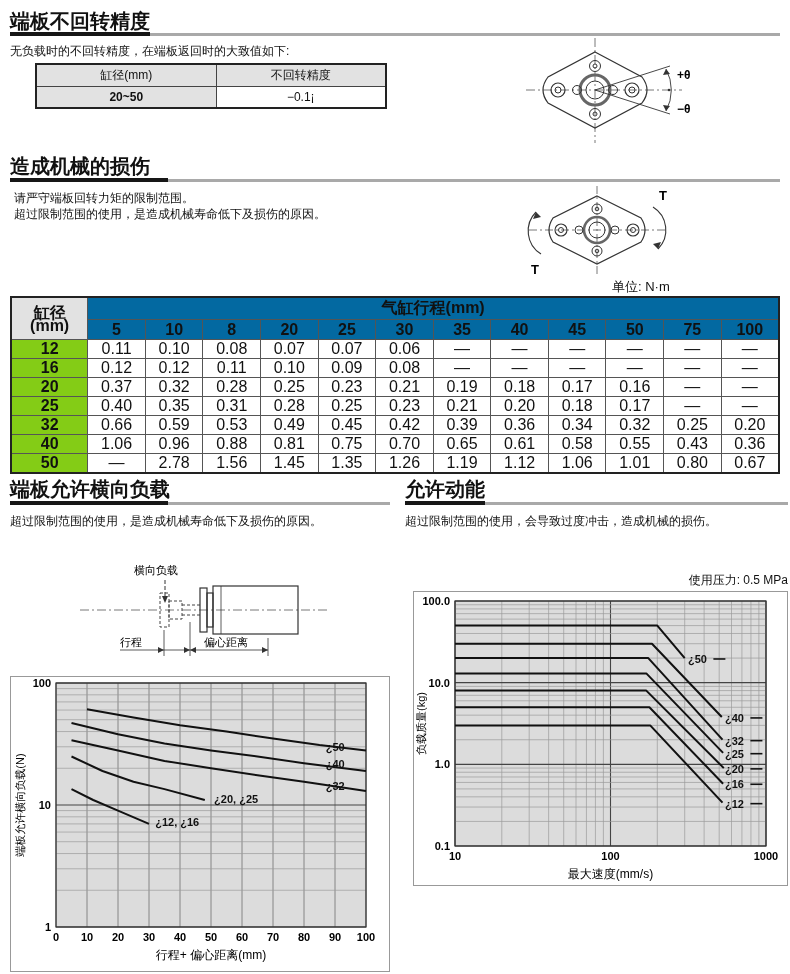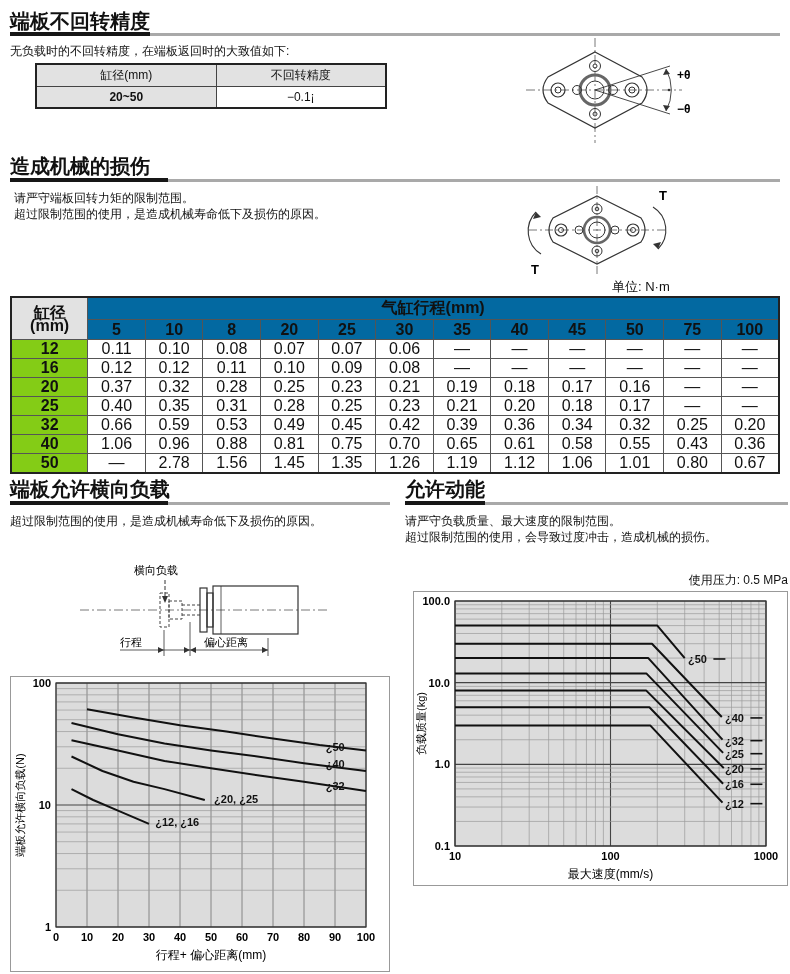--- a/index.html
+++ b/index.html
@@ -359,21 +359,20 @@
       <text x="200" y="282" font-size="12" text-anchor="middle">行程+ 偏心距离(mm)</text>
       <text x="13" y="128" font-size="11" text-anchor="middle" transform="rotate(-90 13 128)">端板允许横向负载(N)</text>
     </svg>
 </div>
 
 <div class="abs sec-title" style="left:405px;top:476px">允许动能</div>
 <div class="abs rule" style="left:405px;top:501px;width:383px">
   <span class="black" style="width:80px"></span><span class="gray" style="width:303px"></span>
 </div>
 <div class="abs para" style="left:405px;top:513px">
-  <div>请严守负载质量、最大速度的限制范围。</div>
   <div>超过限制范围的使用，会导致过度冲击，造成机械的损伤。</div>
 </div>
 <div class="abs para" style="left:588px;top:572px;width:200px;text-align:right">使用压力: 0.5 MPa</div>
 
 <div class="chart-box" style="left:413px;top:591px;width:375px;height:295px">
   <svg id="chart2" width="373" height="293">
       <rect x="41" y="9" width="311" height="245" fill="#dcdcdc"></rect>
       <line x1="87.81016432574908" y1="9" x2="87.81016432574908" y2="254" stroke="#9b9b9b" stroke-width="0.7"></line>
       <line x1="115.1923551089075" y1="9" x2="115.1923551089075" y2="254" stroke="#9b9b9b" stroke-width="0.7"></line>
       <line x1="134.62032865149817" y1="9" x2="134.62032865149817" y2="254" stroke="#9b9b9b" stroke-width="0.7"></line>

